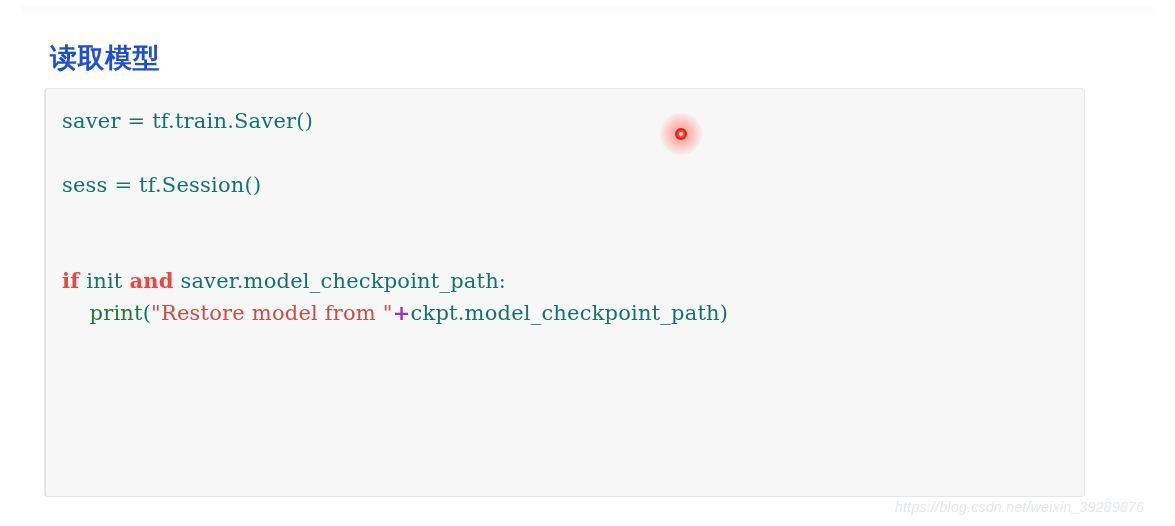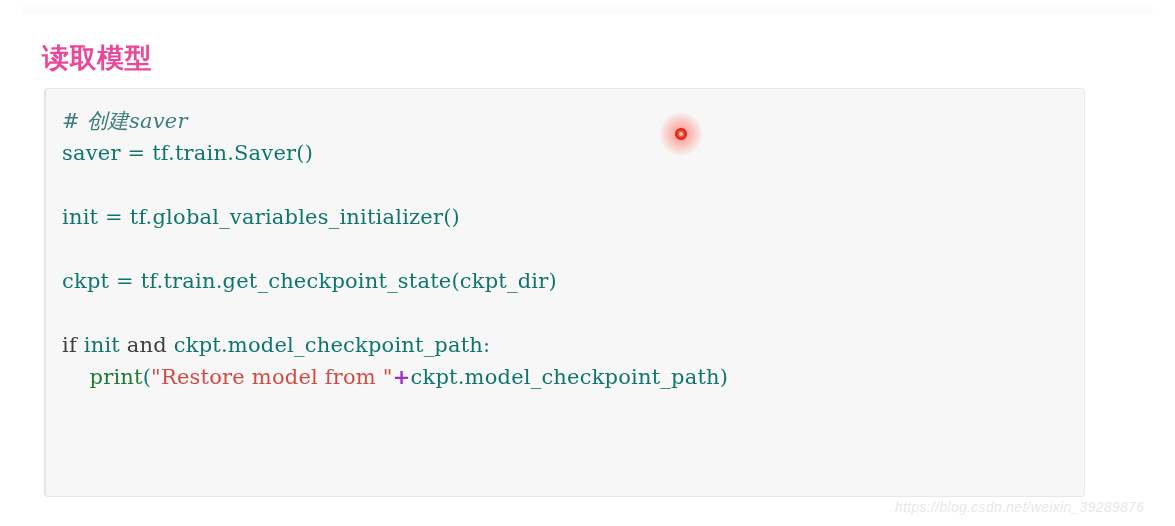--- a/index.html
+++ b/index.html
@@ -20,26 +20,26 @@
     position: absolute;
     left: 22px;
     top: 5px;
     width: 1131px;
     height: 9px;
     background: #fcfcfd;
   }
 
   .page-title {
     position: absolute;
-    left: 42px;
+    left: 50px;
     top: 18px;
     font-family: "Liberation Sans", sans-serif;
     font-size: 27px;
     font-weight: bold;
-    color: #ec4899;
+    color: #1d4ed8;
     letter-spacing: 0.5px;
     line-height: 1.2;
     white-space: nowrap;
     margin-top: 24px;
   }
 
   .code-block {
     position: absolute;
     left: 44px;
     top: 88px;
@@ -64,22 +64,22 @@
     color: #4a4a4a;
     white-space: pre;
     letter-spacing: 0.2px;
   }
 
   .tok-comment {
     color: #3f7c7c;
     font-style: italic;
   }
   .tok-keyword {
-    color: #404040;
-    font-weight: normal;
+    color: #ef4444;
+    font-weight: bold;
   }
   .tok-builtin {
     color: #1f7a34;
   }
   .tok-string {
     color: #d14b43;
   }
   .tok-operator {
     color: #9b30c9;
     font-weight: bold;
@@ -146,37 +146,35 @@
 </head>
 <body>
 
 <div class="top-band"></div>
 
 <h1 class="page-title">读取模型</h1>
 
 <div class="code-block">
   <div class="code-inner">
 
-    <div class="code-line"><span class="tok-comment"># 创建saver</span></div>
 
     <div class="code-line"><span class="tok-plain">saver = tf.train.Saver()</span></div>
 
     <div class="code-line"><span class="tok-plain">&nbsp;</span></div>
 
+    <div class="code-line"><span class="tok-plain">sess = tf.Session()</span></div>
 
-    <div class="code-line"><span class="tok-plain">init = tf.global_variables_initializer()</span></div>
 
 
     <div class="code-line"><span class="tok-plain">&nbsp;</span></div>
 
-    <div class="code-line"><span class="tok-plain">ckpt = tf.train.get_checkpoint_state(ckpt_dir)</span></div>
 
     <div class="code-line"><span class="tok-plain">&nbsp;</span></div>
 
-    <div class="code-line"><span class="tok-keyword">if</span><span class="tok-plain"> init </span><span class="tok-keyword">and</span><span class="tok-plain"> ckpt.model_checkpoint_path:</span></div>
+    <div class="code-line"><span class="tok-keyword">if</span><span class="tok-plain"> init </span><span class="tok-keyword">and</span><span class="tok-plain"> saver.model_checkpoint_path:</span></div>
 
 
     <div class="code-line"><span class="tok-plain">    </span><span class="tok-builtin">print</span><span class="tok-plain">(</span><span class="tok-string">"Restore model from "</span><span class="tok-operator">+</span><span class="tok-plain">ckpt.model_checkpoint_path)</span></div>
 
   </div>
 </div>
 
 <div class="cursor-dot">
   <div class="halo"></div>
   <div class="core"></div>

